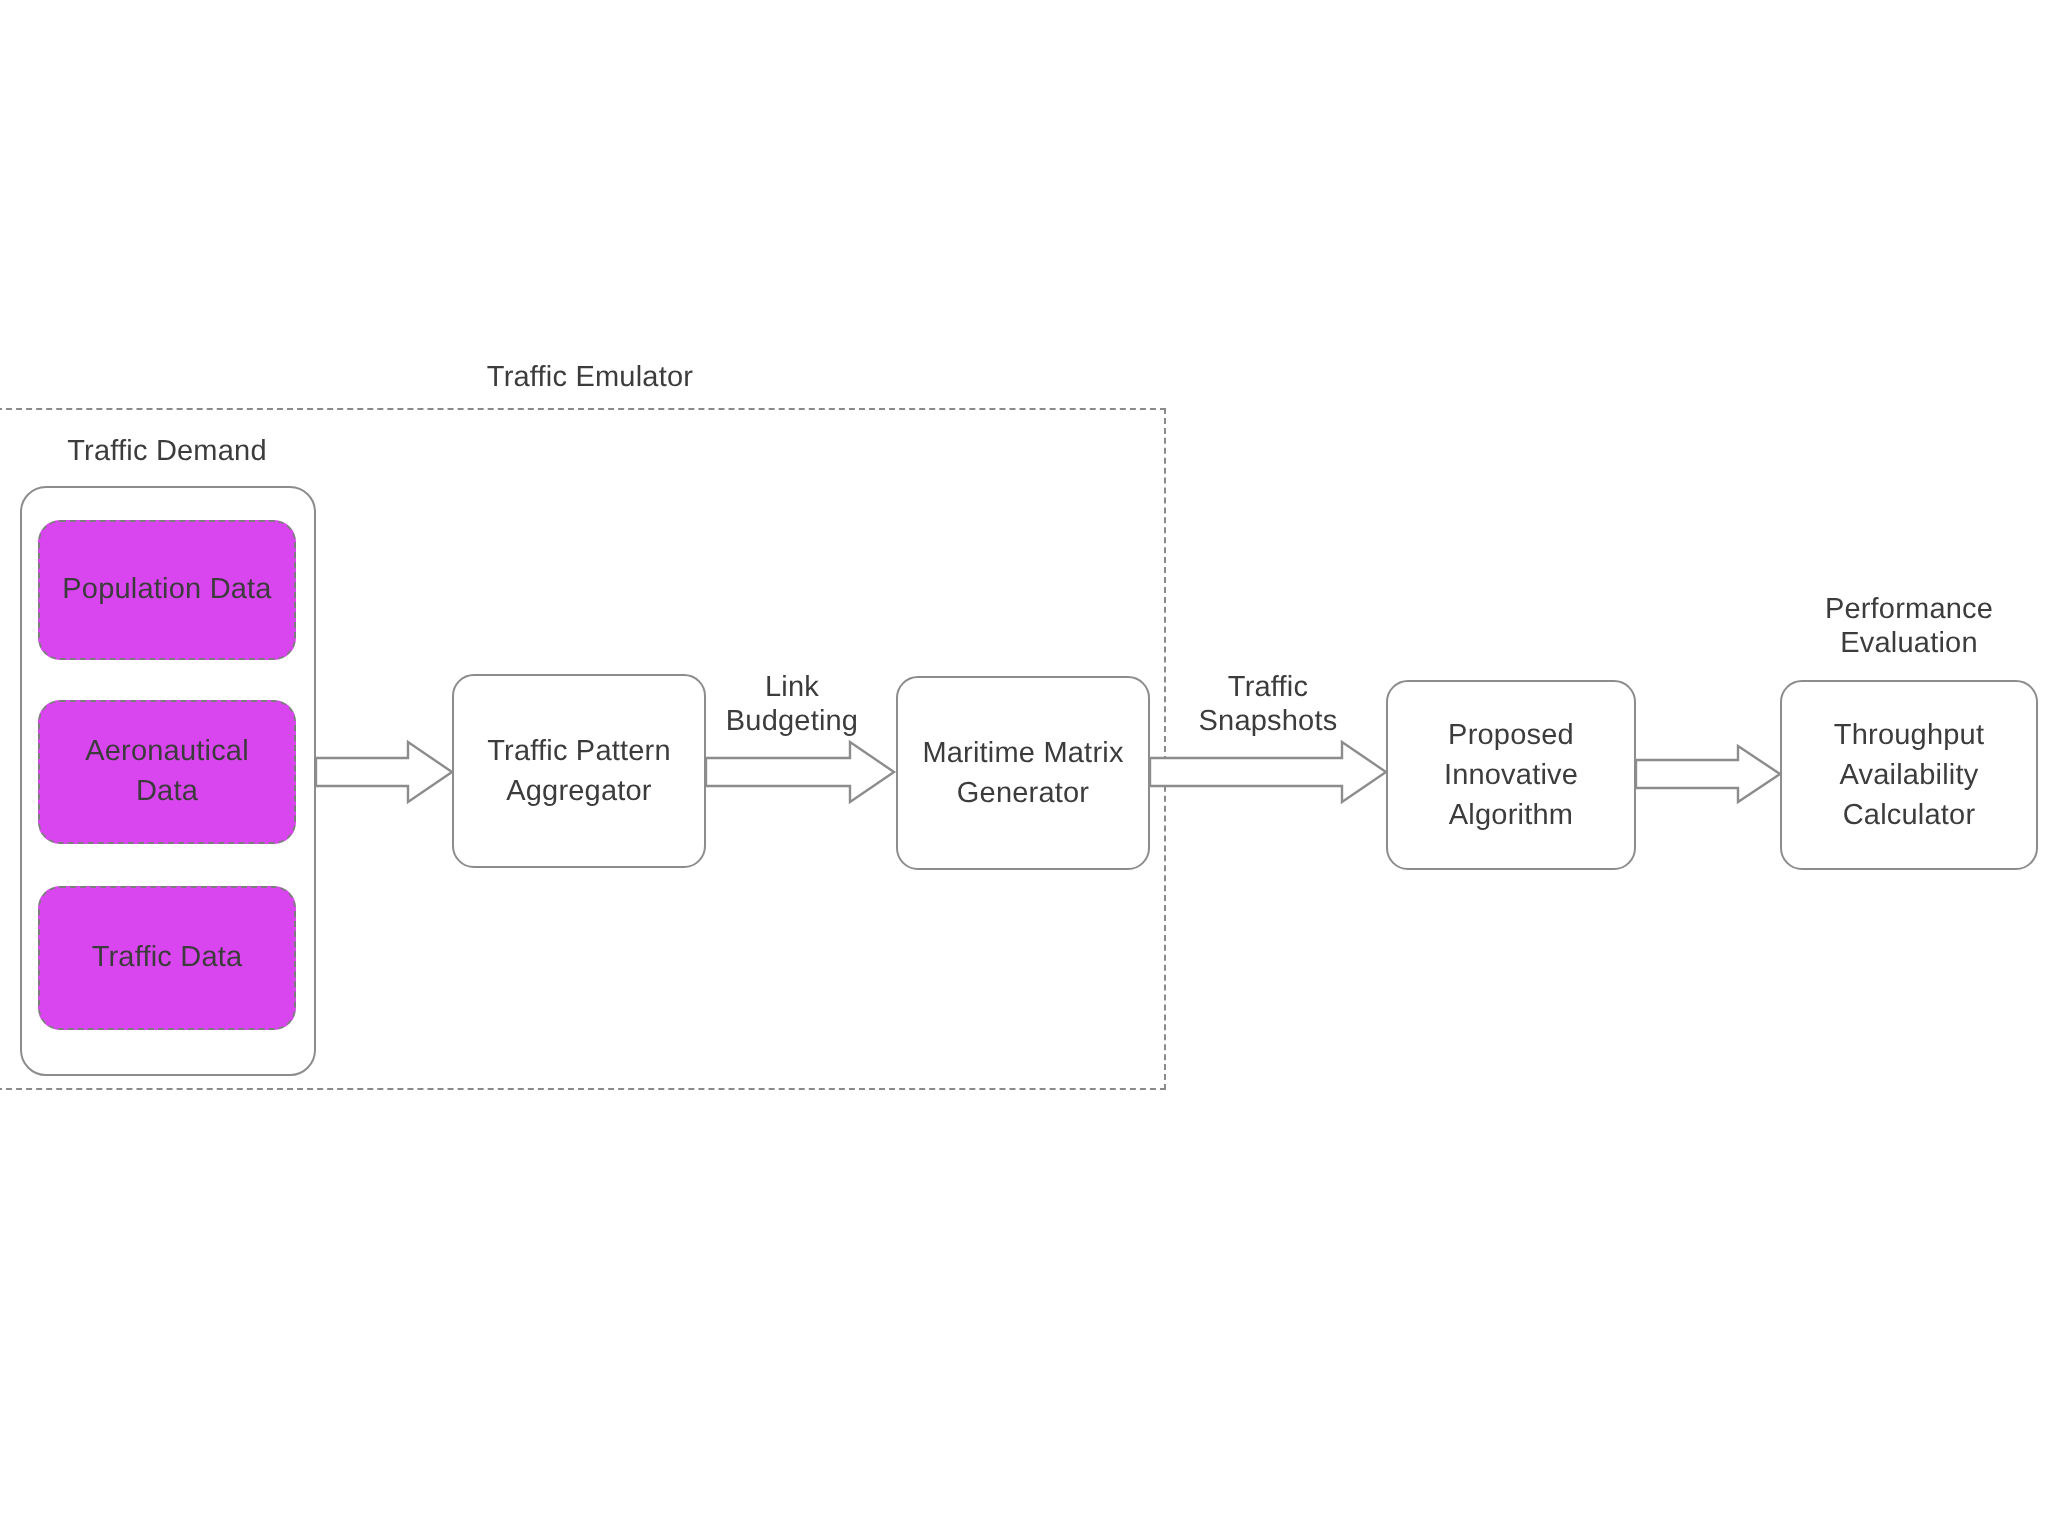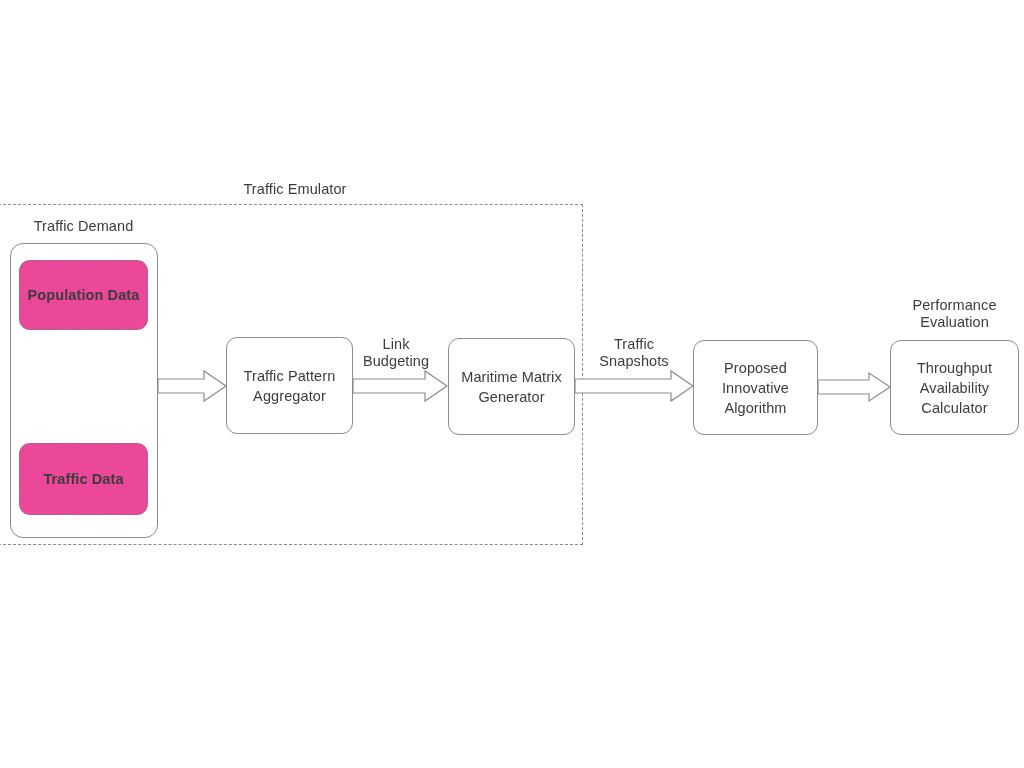--- a/index.html
+++ b/index.html
@@ -51,31 +51,30 @@
     font-size: 14.5px;
     line-height: 20px;
     white-space: pre-line;
     letter-spacing: .1px;
   }
 
   
   .box-dashed {
     border: 1.6px dashed #7d7d7d;
     border-radius: 11px;
-    background: #ec4899;
+    background: #d946ef;
     display: flex;
     align-items: center;
     justify-content: center;
     text-align: center;
     color: #3c3c3c;
     font-size: 14.5px;
     line-height: 20px;
     white-space: pre-line;
     letter-spacing: .1px;
-    font-weight: bold;
   }
 
   
   .box-outline {
     border: 1.3px solid #8c8c8c;
     border-radius: 13px;
     background: #ffffff;
   }
 
   
@@ -100,20 +99,22 @@
   <div class="abs group-dashed" style="left:-2px; top:204px; width:585px; height:341px;"></div>
 
   <div class="abs caption" style="left:195px; top:181px; width:200px;">Traffic Emulator</div>
 
   <div class="abs caption" style="left:9px; top:218px; width:149px;">Traffic Demand</div>
 
   <div class="abs box-outline" style="left:10px; top:243px; width:148px; height:295px;"></div>
 
   <div class="abs box-dashed" style="left:19px; top:260px; width:129px; height:70px;">Population Data</div>
 
+  <div class="abs box-dashed" style="left:19px; top:350px; width:129px; height:72px;">Aeronautical
+Data</div>
 
   <div class="abs box-dashed" style="left:19px; top:443px; width:129px; height:72px;">Traffic Data</div>
 
   <div class="abs arrow" style="left:158px; top:368px; width:70px; height:36px;">
     <svg width="70" height="36" viewBox="0 0 70 36">
       <path d="M0,11 L46,11 L46,3 L68,18 L46,33 L46,25 L0,25 Z" fill="#ffffff" stroke="#8c8c8c" stroke-width="1.2" stroke-linejoin="miter"></path>
     </svg>
   </div>
 
   <div class="abs edge-label" style="left:345px; top:336px; width:102px;">Link

